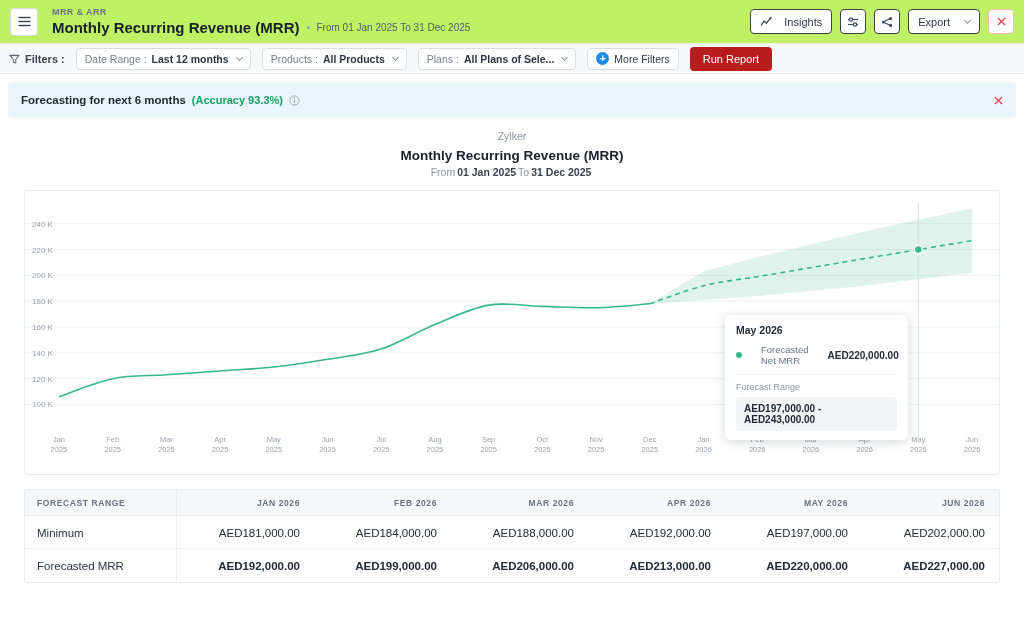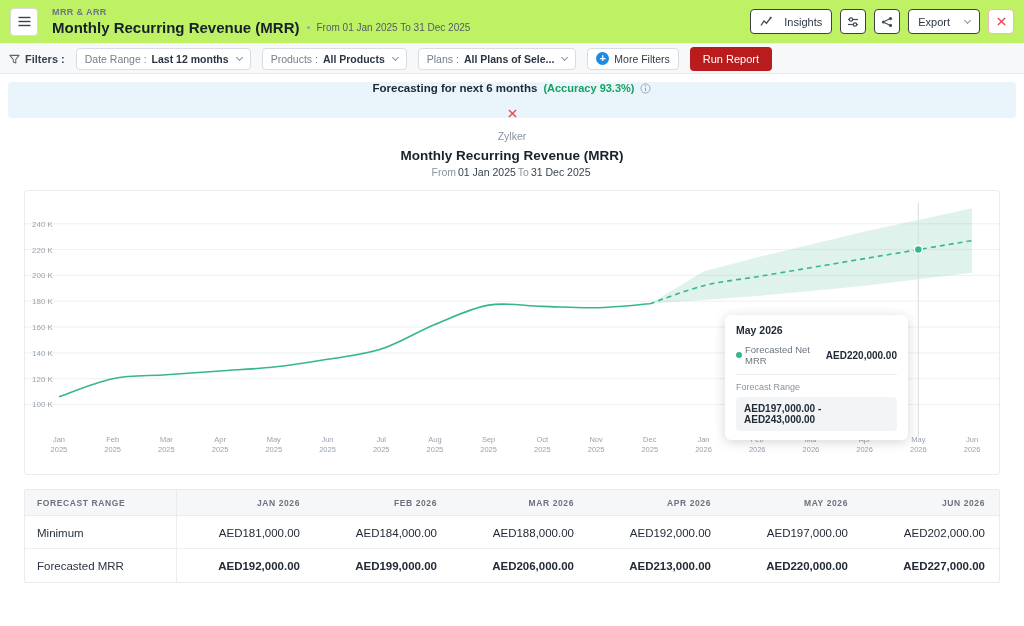--- a/index.html
+++ b/index.html
@@ -36,41 +36,41 @@
   .chev { width: 5px; height: 5px; border-right: 1.3px solid #8a93a0; border-bottom: 1.3px solid #8a93a0;
           transform: rotate(45deg); margin-left: 3px; margin-top: -3px; }
   .plus-circle { width: 13px; height: 13px; border-radius: 50%; background: #1a8ce8; color: #fff;
                  font-size: 11px; line-height: 12px; text-align: center; font-weight: 700; }
   .chip.more .chip-value { font-weight: 400; color: #303a46; }
   .run-btn { height: 24px; padding: 0 13px; background: #b91c1c; color: #fff; border: none;
              border-radius: 4px; font-size: 11px; font-weight: 400; cursor: pointer; font-family: inherit; }
 
   
   .banner { margin: 8px; height: 36px; background: #e9f4fb; border-radius: 4px;
-            display: flex; align-items: center; justify-content: space-between; padding: 0 13px; flex-direction: column; }
+            display: flex; align-items: center; justify-content: space-between; padding: 0 13px; }
   .banner-left { display: flex; align-items: center; gap: 6px; }
   .banner-text { font-size: 11.5px; font-weight: 700; color: #1d2732; }
   .banner-acc { font-size: 11px; font-weight: 700; color: #13a361; }
   .banner-close { background: none; border: none; cursor: pointer; display: flex; align-items: center; }
 
   
   .chart-headings { text-align: center; margin-top: 12px; }
   .company { font-size: 10.5px; color: #8a939e; }
   .chart-headings h2 { font-size: 13.5px; font-weight: 700; color: #18212c; margin-top: 6px; }
   .period { font-size: 10.5px; color: #8a939e; margin-top: 3px; }
-  .period b { color: #39434f; font-weight: 400; margin: 8px 2px; }
+  .period b { color: #39434f; font-weight: 700; margin: 8px 2px; }
 
   
   .chart-wrap { position: relative; margin: 12px 24px 0; height: 285px;
                 border: 1px solid #e9ebef; border-radius: 3px; background: #fff; }
   .chart-wrap svg { position: absolute; inset: 0; width: 100%; height: 100%; }
   .tooltip { position: absolute; left: 700px; top: 124px; width: 183px; background: #fff;
              border-radius: 6px; box-shadow: 0 2px 12px rgba(20,30,40,.18); padding: 9px 11px; }
   .tt-title { font-size: 10.5px; font-weight: 700; color: #222b36; }
-  .tt-row { display: flex; align-items: center; gap: 3px; margin-top: 8px; }
+  .tt-row { display: flex; align-items: center; gap: 19px; margin-top: 8px; }
   .tt-dot { width: 6px; height: 6px; border-radius: 50%; background: #36b789; flex: 0 0 auto; }
   .tt-label { font-size: 9.5px; color: #6b7580; }
   .tt-val { font-size: 10px; font-weight: 700; color: #222b36; margin-left: auto; }
   .tt-divider { border-top: 1px solid #eceef1; margin: 8px 0 7px; }
   .tt-range-label { font-size: 9px; color: #8a939e; }
   .tt-range-box { margin-top: 5px; background: #f2f4f6; border-radius: 4px; padding: 6px 8px;
                   font-size: 10px; font-weight: 700; color: #222b36; }
 
   
   .f-table { margin: 14px 24px 0; border: 1px solid #e9ebef; border-radius: 2px; }

